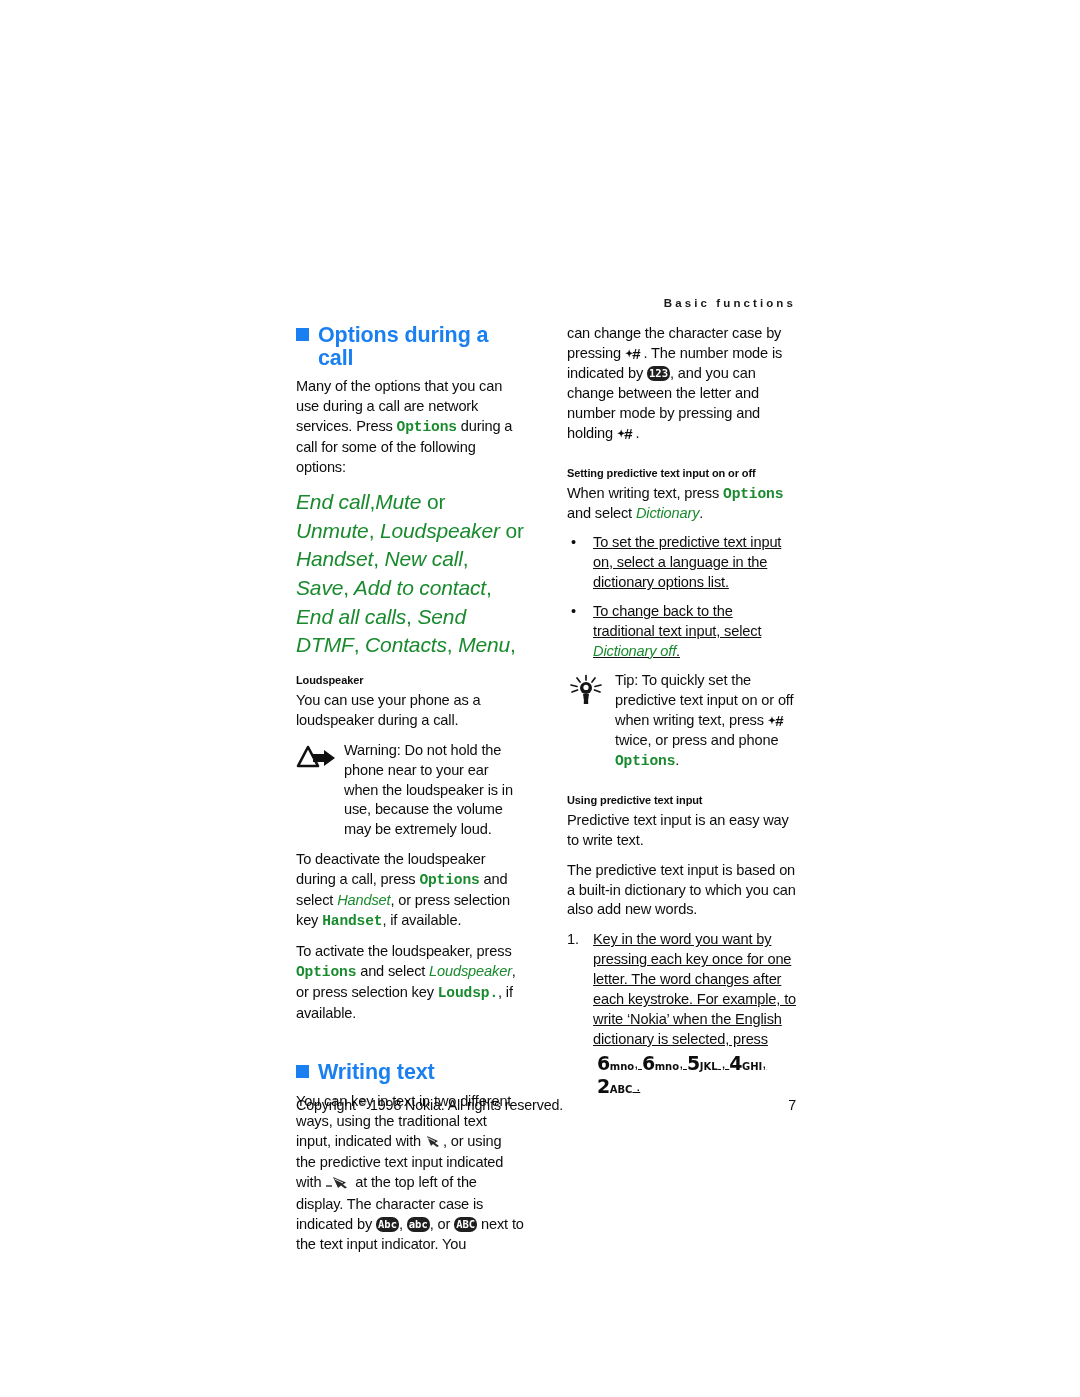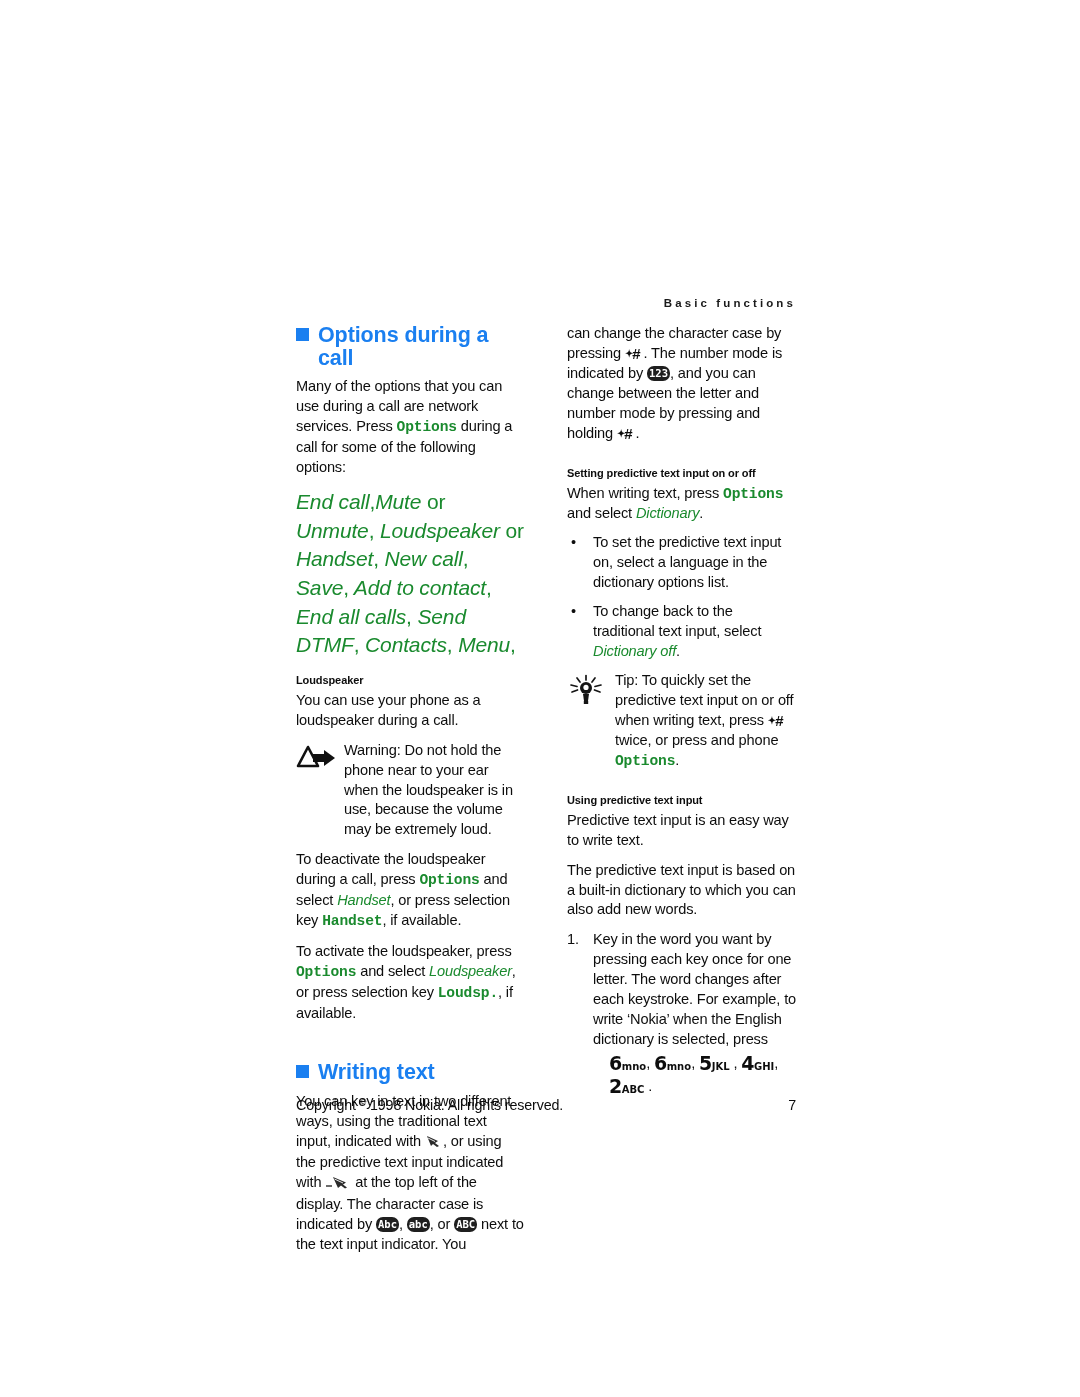--- a/index.html
+++ b/index.html
@@ -129,20 +129,21 @@
     font-size: 14.6px;
     line-height: 1.365;
     text-align: left;
     padding-left: 4px;
   }
   .bullet-text {
     flex: 1 1 auto;
     font-size: 14.6px;
     line-height: 1.365;
     letter-spacing: -0.15px;
+    text-decoration: underline;
   }
   .num-row {
     display: flex;
     margin: 0 0 9px 0;
   }
   .num-mark {
     flex: 0 0 26px;
     font-size: 14.6px;
     line-height: 1.365;
   }
@@ -193,21 +194,21 @@
     font-weight: bold;
     letter-spacing: 0px;
     vertical-align: 1px;
     position: relative;
     top: 1px;
   }
   .keys-line {
     font-size: 14.6px;
     line-height: 1.6;
     letter-spacing: -0.15px;
-    margin: 2px 0 0 16px;
+    margin: 2px 0 0 4px;
   }
 
   
   .footer {
     position: absolute;
     left: 296px;
     top: 1081px;
     width: 500px;
     display: flex;
     justify-content: space-between;

